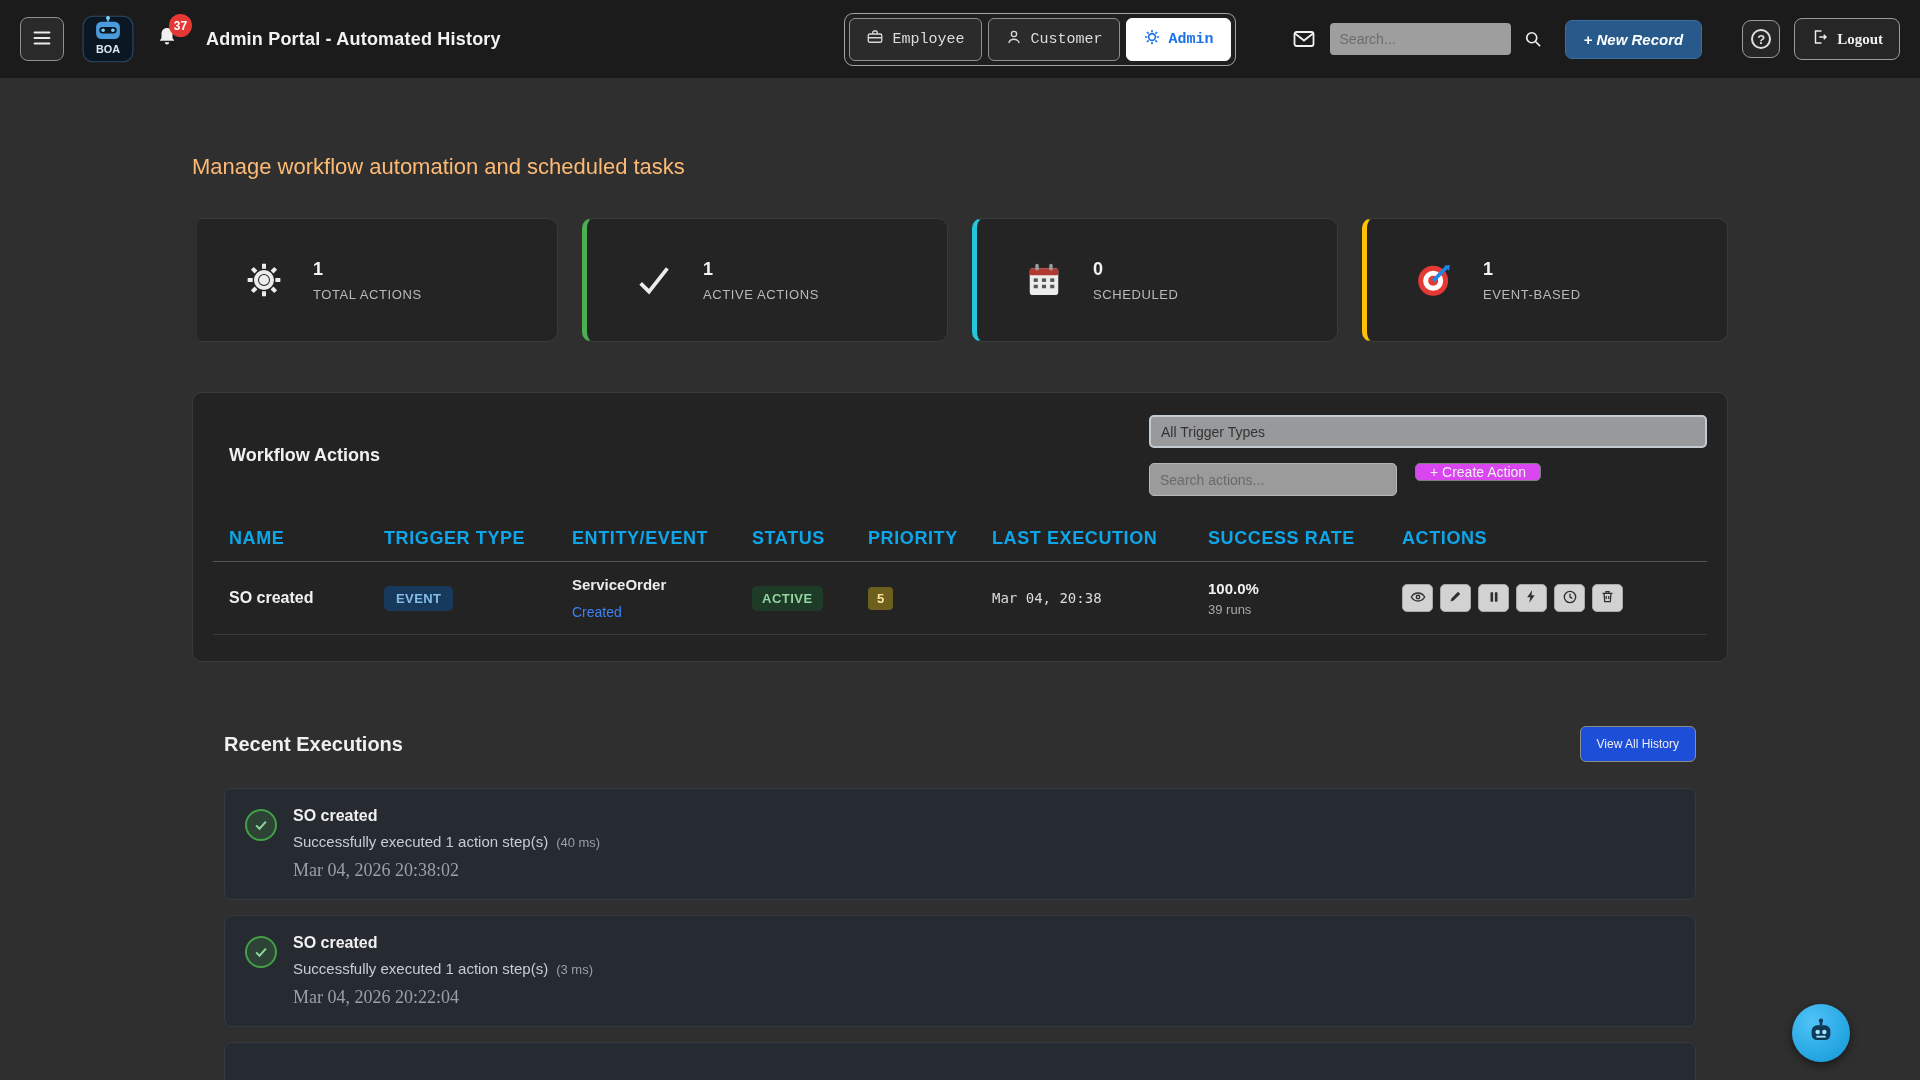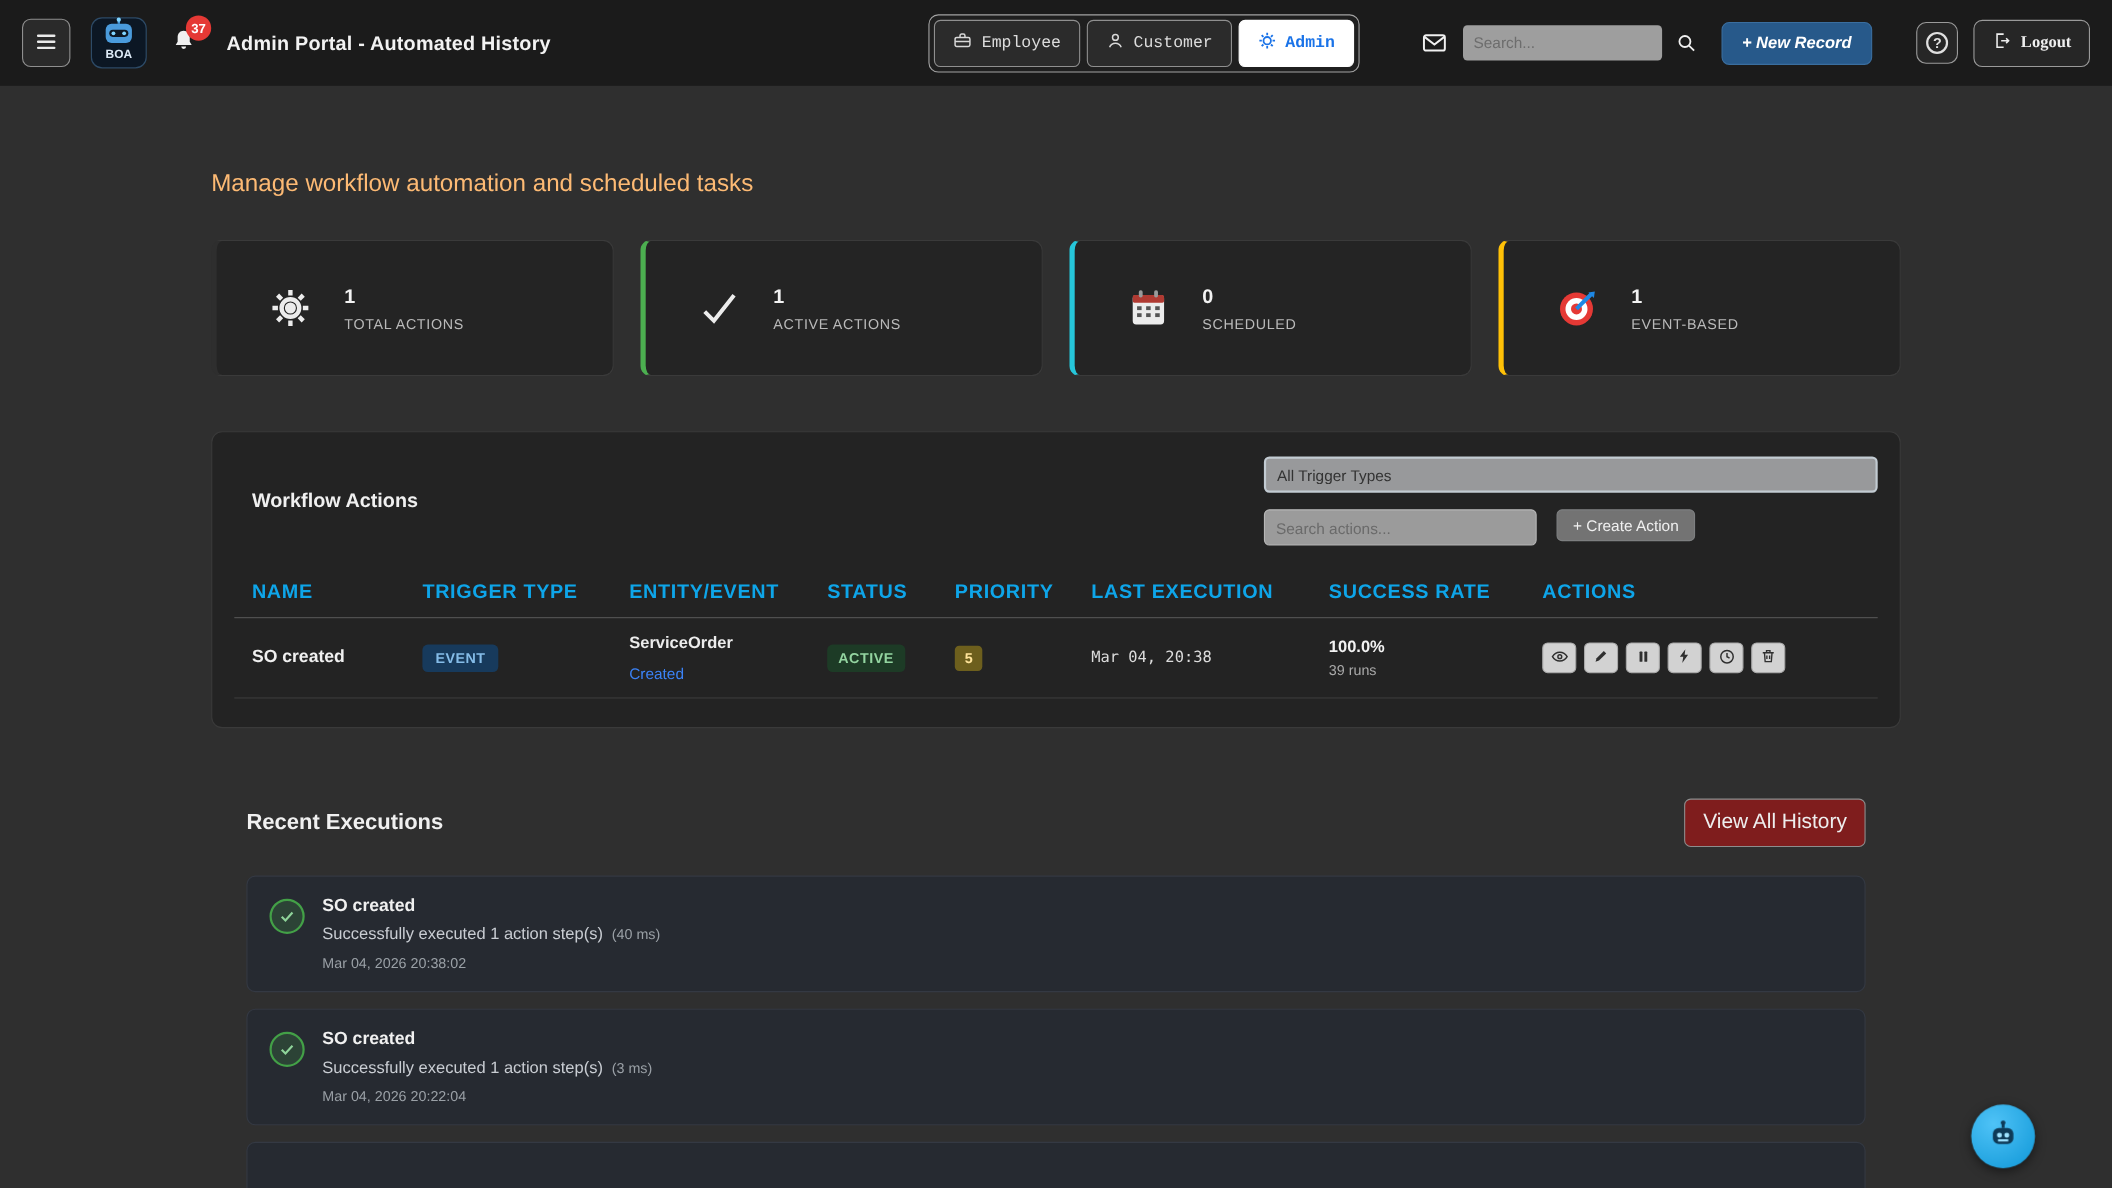--- a/index.html
+++ b/index.html
@@ -97,21 +97,21 @@
     border-radius:5px; font-size:14px; padding:0 10px; -webkit-appearance:none; appearance:none;
     font-family:"Liberation Sans",sans-serif;
   }
   .controls-row2 { display:flex; gap:18px; }
   .actions-search {
     width:248px; height:33px; background:#9b9b9b; border:1px solid #b6b6b6; border-radius:5px;
     padding:0 10px; font-size:14px; color:#2f2f2f; font-family:"Liberation Sans",sans-serif;
   }
   .actions-search::placeholder { color:#6a6a6a; }
   .btn-create {
-    height:29px; padding:0 14px; background:#737373; border:1px solid #7d7f80; border-radius:5px;
+    height:18px; padding:0 14px; background:#d946ef; border:1px solid #7d7f80; border-radius:5px;
     color:#f0f0f0; font-size:14px; cursor:pointer; font-family:"Liberation Sans",sans-serif;
   }
 
   .wf-table { margin-top:32px; }
   .wf-grid {
     display:grid;
     grid-template-columns:155px 188px 180px 116px 124px 216px 194px 1fr;
     align-items:center; padding:0 0 0 16px;
   }
   .wf-header { padding-bottom:12px; border-bottom:1px solid #555; }
@@ -139,38 +139,38 @@
   .icon-btn-sm {
     width:31px; height:28px; background:#d2d2d2; border:1px solid #a8a8a8; border-radius:5px;
     display:flex; align-items:center; justify-content:center; cursor:pointer;
   }
 
   
   .exec-section { padding:0 32px; margin-top:64px; }
   .exec-head { display:flex; align-items:center; justify-content:space-between; }
   .exec-title { font-size:20px; font-weight:bold; color:#f0f0f0; }
   .btn-history {
-    background:#7f1d1d; border:1px solid #8d8d8d; border-radius:6px; padding:10px 16px;
-    color:#eee; font-size:19px; cursor:pointer; font-family:"Liberation Sans",sans-serif;
+    background:#1d4ed8; border:1px solid #8d8d8d; border-radius:6px; padding:10px 16px;
+    color:#eee; font-size:12px; cursor:pointer; font-family:"Liberation Sans",sans-serif;
   }
   .exec-list { margin-top:26px; display:flex; flex-direction:column; gap:15px; }
   .exec-card {
     background:#262a31; border:1px solid #343943; border-radius:8px; padding:18px 20px;
     display:flex; gap:16px; min-height:103px;
   }
   .exec-check {
     width:32px; height:32px; border:2px solid #43a047; border-radius:50%;
     background:rgba(67,160,71,0.22); display:flex; align-items:center; justify-content:center;
     flex-shrink:0; margin-top:2px;
   }
   .exec-name { font-size:16px; font-weight:bold; color:#f0f0f0; }
   .exec-msg-row { margin-top:8px; display:flex; align-items:baseline; gap:8px; }
   .exec-msg { font-size:15px; color:#c9cdd3; }
   .exec-ms { font-size:13px; color:#9aa0a6; }
-  .exec-time { font-family:Liberation Sans, sans-serif; font-size:13px; color:#9aa0a6; margin-top:10px; }
+  .exec-time { font-family:Liberation Serif, serif; font-size:18px; color:#9aa0a6; margin-top:10px; }
 
   .chat-fab {
     position:fixed; right:70px; bottom:18px; width:58px; height:58px; border-radius:50%;
     background:radial-gradient(circle at 35% 30%, #4fc3f7, #0f97d7); border:none; cursor:pointer;
     display:flex; align-items:center; justify-content:center; box-shadow:0 3px 10px rgba(0,0,0,0.5);
   }
 </style>
 </head>
 <body>
 

